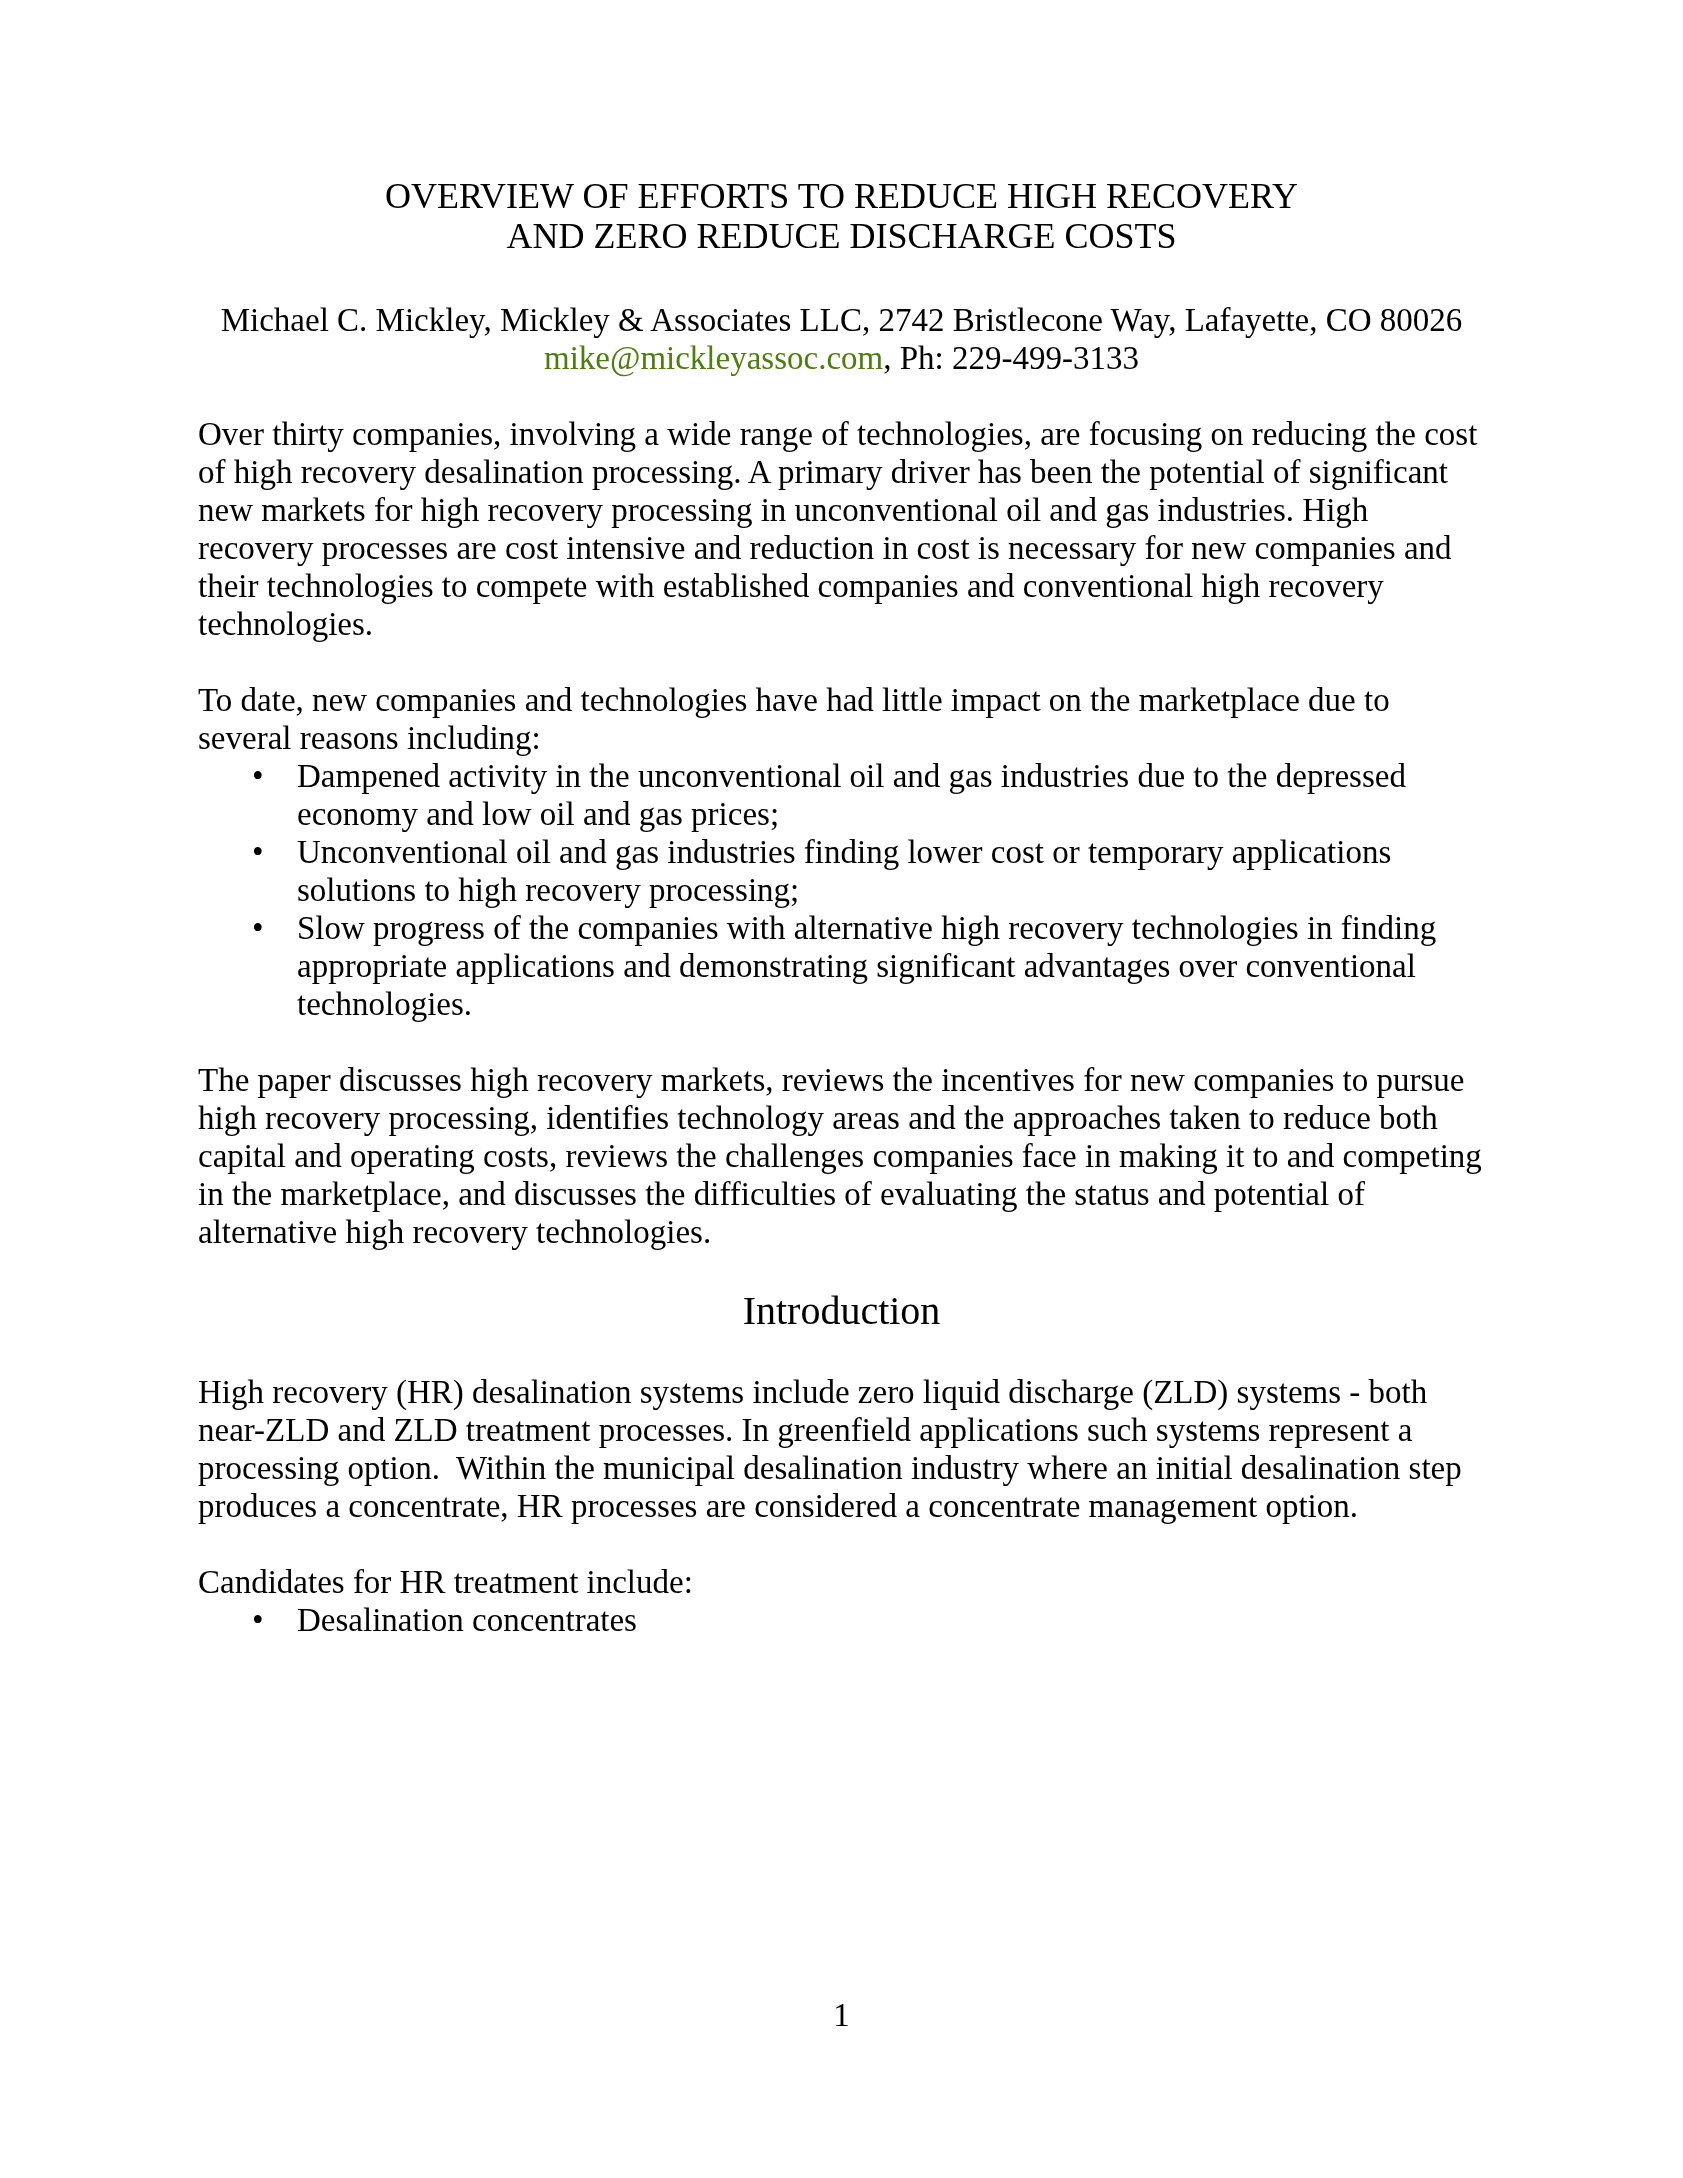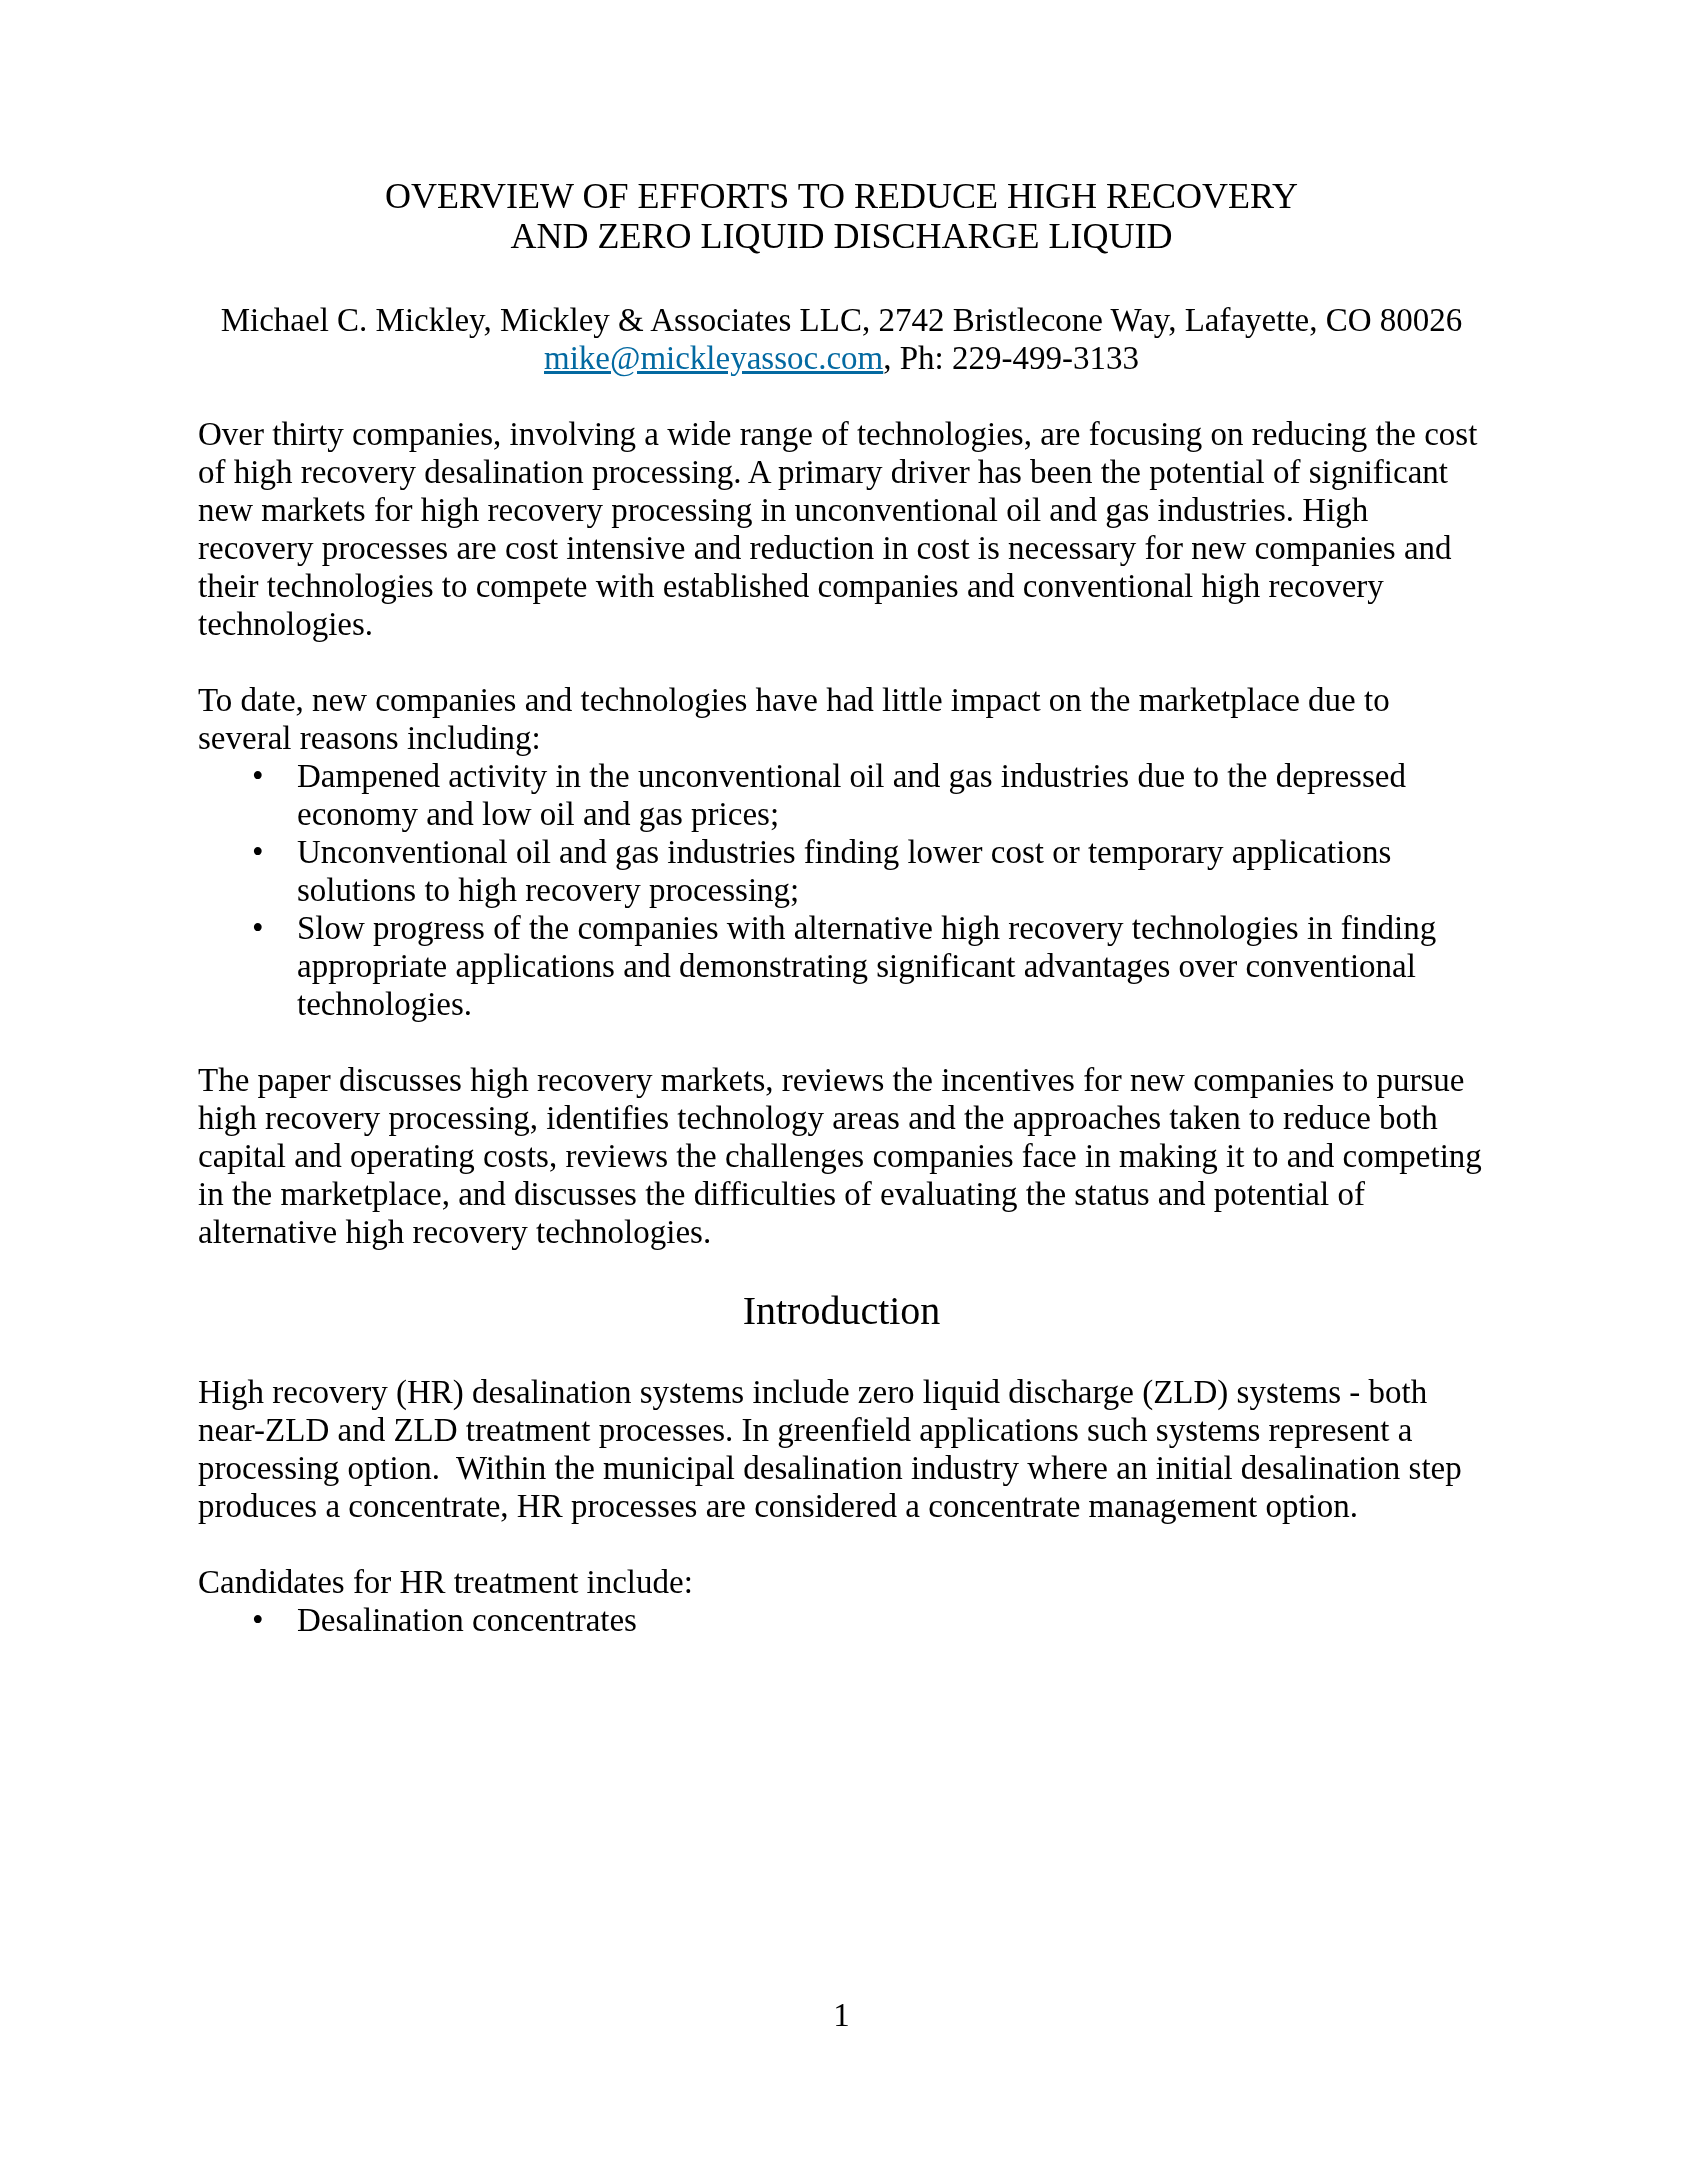--- a/index.html
+++ b/index.html
@@ -12,21 +12,21 @@
     background: #ffffff;
     color: #000000;
     font-family: "Liberation Serif", "DejaVu Serif", serif;
     font-size: 33px;
     line-height: 38px;
     padding: 176px 198px 0 198px;
   }
   .title-block { text-align: center; font-size: 36px; line-height: 40px; }
   .author-block { text-align: center; margin-top: 45px; }
   .author-line { white-space: pre-wrap; }
-  a.email-link { color: #0369a1; text-decoration: underline; cursor: pointer; }
+  a.email-link { color: #4d7c0f; cursor: pointer; }
   .section-heading {
     text-align: center;
     font-size: 40px;
     line-height: 48px;
     margin-top: 75px;
   }
   .section-heading.intro { margin-top: 36px; }
   .para { margin-top: 38px; white-space: pre-wrap; }
   ul.bullet-list { margin: 0; padding: 0; list-style: none; }
   ul.bullet-list > li { display: flex; padding-left: 54px; }
@@ -39,21 +39,21 @@
     text-align: center;
   }
 </style>
 </head>
 <body>
 
 <div class="page">
 
   <div class="title-block">
     <div>OVERVIEW OF EFFORTS TO REDUCE HIGH RECOVERY</div>
-    <div>AND ZERO LIQUID DISCHARGE LIQUID</div>
+    <div>AND ZERO REDUCE DISCHARGE COSTS</div>
   </div>
 
   <div class="author-block">
     <div class="author-line">Michael C. Mickley, Mickley &amp; Associates LLC, 2742 Bristlecone Way, Lafayette, CO 80026</div>
     <div class="author-line"><a class="email-link">mike@mickleyassoc.com</a><span>, Ph: 229-499-3133</span></div>
   </div>
 
 
   <div class="para">Over thirty companies, involving a wide range of technologies, are focusing on reducing the cost of high recovery desalination processing. A primary driver has been the potential of significant new markets for high recovery processing in unconventional oil and gas industries. High recovery processes are cost intensive and reduction in cost is necessary for new companies and their technologies to compete with established companies and conventional high recovery technologies.</div>
 

